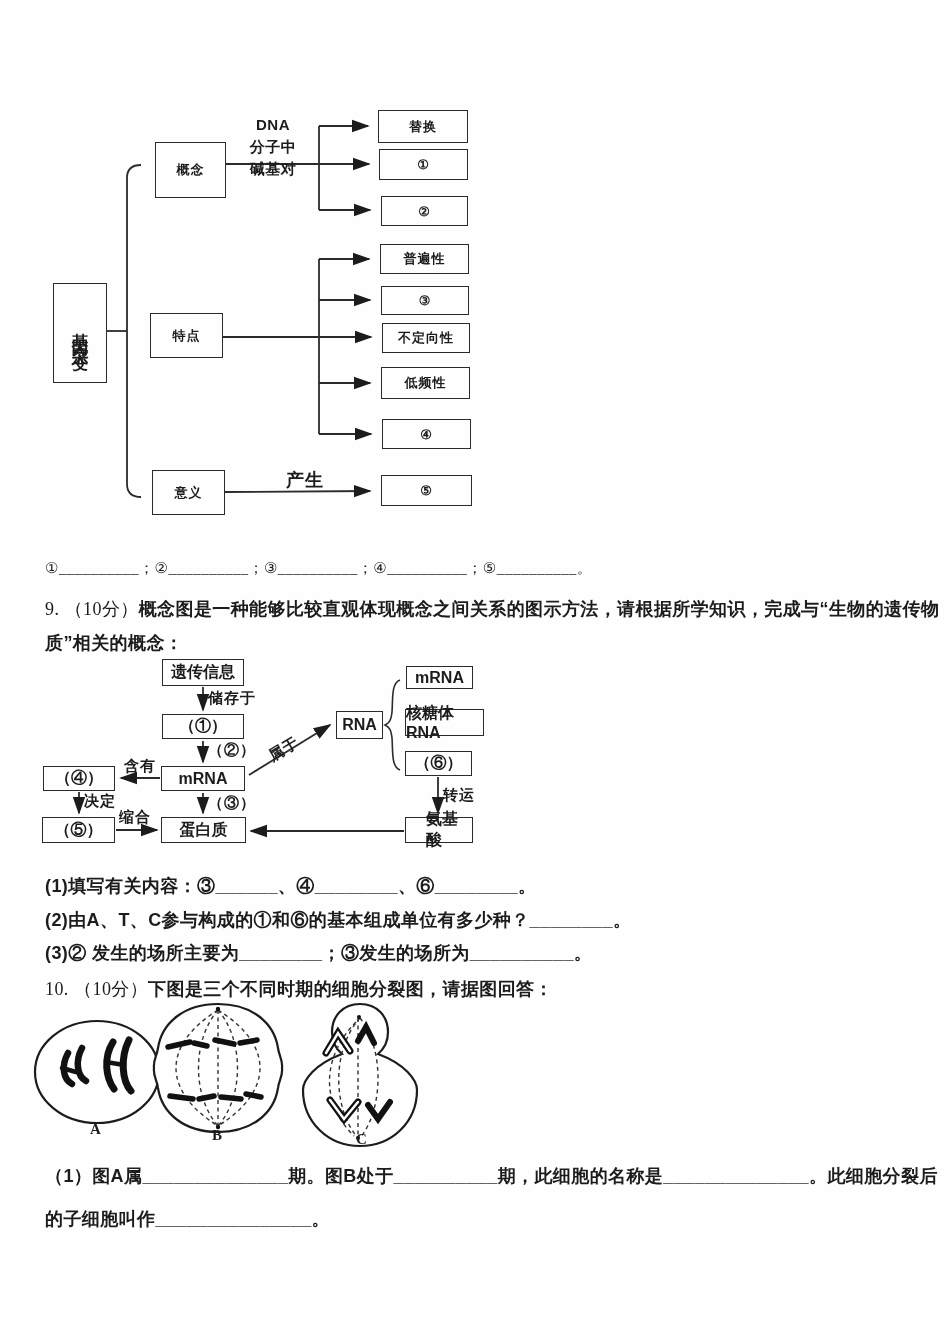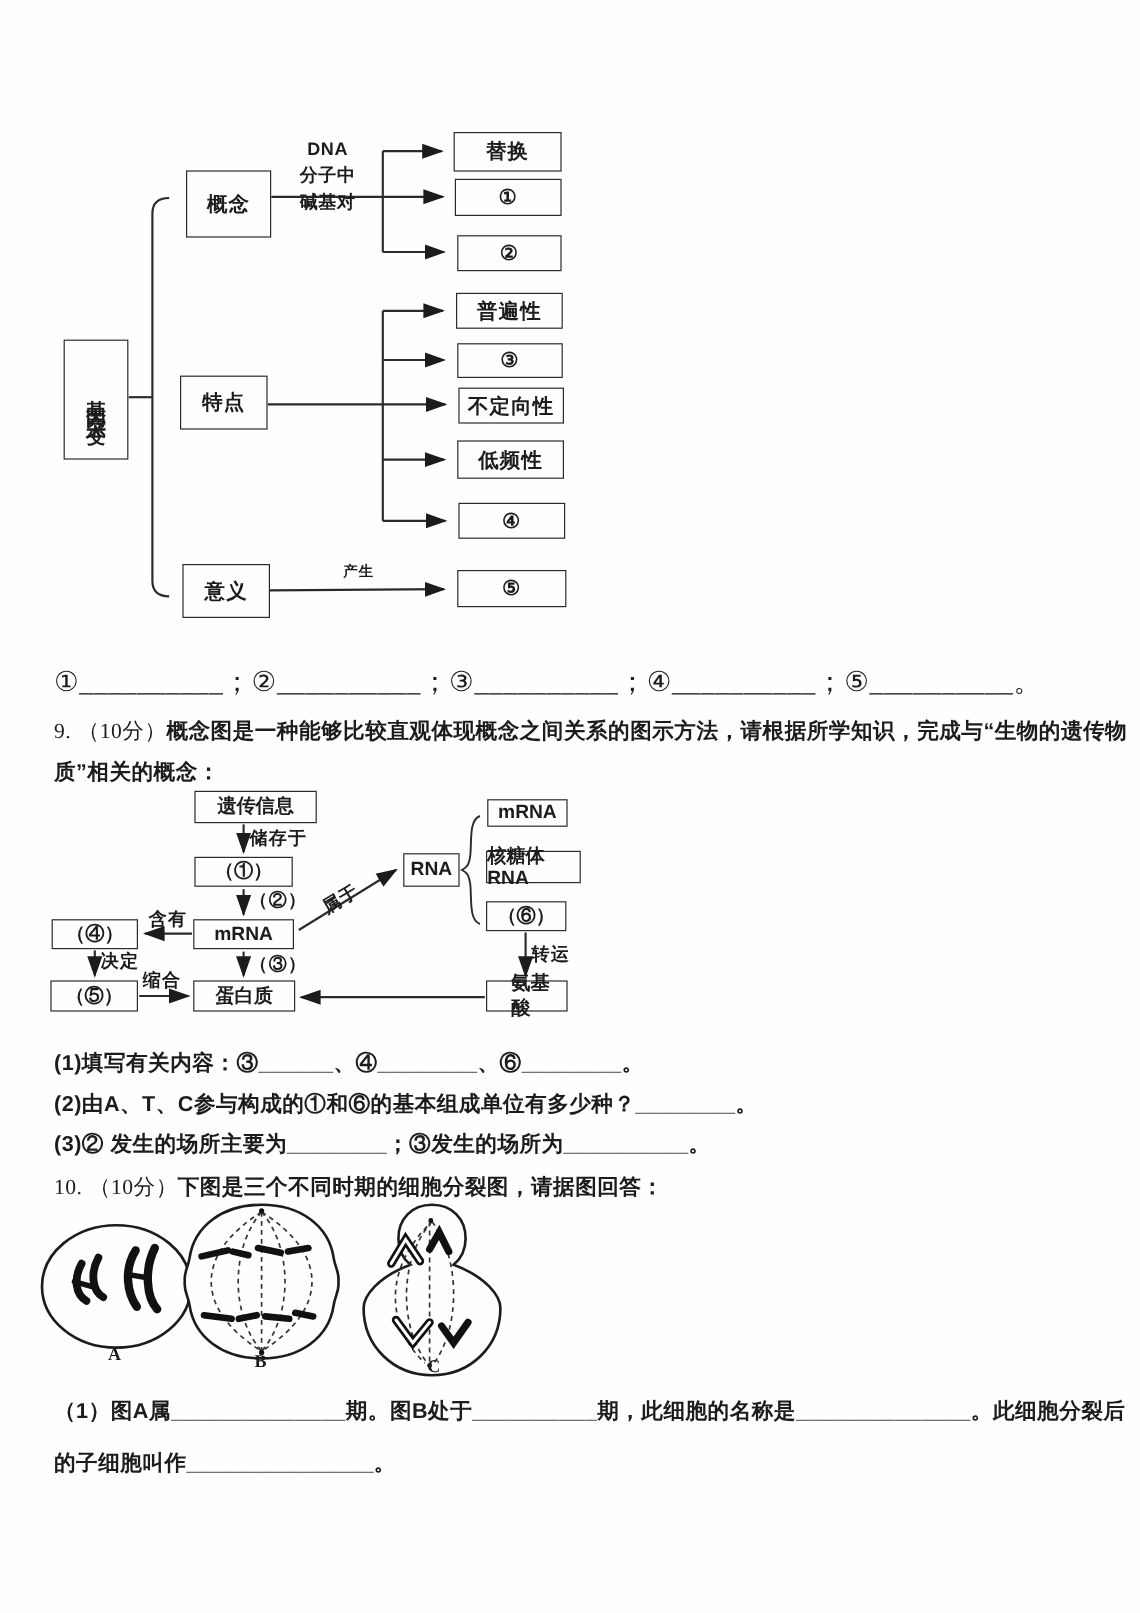--- a/index.html
+++ b/index.html
@@ -1,27 +1,27 @@
 <!DOCTYPE html>
 <html><head>
 <meta charset="utf-8">
 <style>
   html,body{margin:0;padding:0;background:#e8e8e8;}
   .page{position:relative;width:950px;height:1344px;background:#fefefe;margin:0 auto;
         font-family:"Liberation Sans",sans-serif;color:#1c1c1c;overflow:hidden;}
   svg.lineart{position:absolute;left:0;top:0;width:950px;height:1344px;z-index:1;}
   .bx{position:absolute;z-index:2;border:1.7px solid #2b2b2b;background:#fefefe;
       display:flex;align-items:center;justify-content:center;
-      font-weight:700;font-size:17px;letter-spacing:1px;box-sizing:border-box;}
+      font-weight:700;font-size:13px;letter-spacing:1px;box-sizing:border-box;}
   .bx.map{font-size:16px;border-width:1.5px;letter-spacing:0;}
   .vert{writing-mode:vertical-rl;text-orientation:upright;letter-spacing:7px;font-size:17px;}
   .lbl{position:absolute;z-index:3;font-weight:700;font-size:15px;letter-spacing:1px;white-space:nowrap;}
   .para{position:absolute;left:45px;z-index:2;font-size:18px;font-weight:700;
         letter-spacing:0.4px;line-height:25px;white-space:nowrap;}
-  .serifline{font-family:"Liberation Serif","DejaVu Serif",serif;font-weight:400;font-size:23px;letter-spacing:0.5px;}
+  .serifline{font-family:"Liberation Serif","DejaVu Serif",serif;font-weight:400;font-size:15px;letter-spacing:0.5px;}
   .numpre{font-family:"Liberation Serif","DejaVu Serif",serif;font-weight:400;}
   .dna-label{position:absolute;z-index:3;text-align:center;font-weight:700;
              font-size:15px;line-height:22px;letter-spacing:0.5px;}
   .cell-letter{position:absolute;z-index:3;font-family:"Liberation Serif","DejaVu Serif",serif;
                font-weight:700;font-size:15px;}
 </style>
 </head>
 <body>
 
 <div class="page">
@@ -123,41 +123,41 @@
   <div class="bx vert" style="left:53px;top:283px;width:54px;height:100px;">基因突变</div>
   <div class="bx" style="left:155px;top:142px;width:71px;height:56px;">概念</div>
   <div class="bx" style="left:150px;top:313px;width:73px;height:45px;">特点</div>
   <div class="bx" style="left:152px;top:470px;width:73px;height:45px;">意义</div>
 
   <div class="dna-label" style="left:238px;top:114px;width:70px;">
     <div>DNA</div>
     <div>分子中</div>
     <div>碱基对</div>
   </div>
-  <div class="lbl" style="left:286px;top:468px;font-size:12px;">产生</div>
+  <div class="lbl" style="left:286px;top:468px;font-size:18px;">产生</div>
 
   <div class="bx" style="left:378px;top:110px;width:90px;height:33px;">替换</div>
   <div class="bx" style="left:379px;top:149px;width:89px;height:31px;">①</div>
   <div class="bx" style="left:381px;top:196px;width:87px;height:30px;">②</div>
   <div class="bx" style="left:380px;top:244px;width:89px;height:30px;">普遍性</div>
   <div class="bx" style="left:381px;top:286px;width:88px;height:29px;">③</div>
   <div class="bx" style="left:382px;top:323px;width:88px;height:30px;">不定向性</div>
   <div class="bx" style="left:381px;top:367px;width:89px;height:32px;">低频性</div>
   <div class="bx" style="left:382px;top:419px;width:89px;height:30px;">④</div>
   <div class="bx" style="left:381px;top:475px;width:91px;height:31px;">⑤</div>
 
   <div class="para serifline" style="top:556px;">①__________；②__________；③__________；④__________；⑤__________。</div>
 
   <div class="para" style="top:597px;">
     <span class="numpre">9.</span>
     <span class="numpre">（10分）</span><span>概念图是一种能够比较直观体现概念之间关系的图示方法，请根据所学知识，完成与“生物的遗传物</span>
   </div>
   <div class="para" style="top:631px;">质”相关的概念：</div>
 
-  <div class="bx map" style="left:162px;top:659px;width:102px;height:27px;">遗传信息</div>
+  <div class="bx map" style="left:162px;top:659px;width:82px;height:27px;">遗传信息</div>
   <div class="bx map" style="left:162px;top:714px;width:82px;height:25px;">（①）</div>
   <div class="bx map" style="left:161px;top:766px;width:84px;height:25px;">mRNA</div>
   <div class="bx map" style="left:43px;top:766px;width:72px;height:25px;">（④）</div>
   <div class="bx map" style="left:42px;top:817px;width:73px;height:26px;">（⑤）</div>
   <div class="bx map" style="left:161px;top:817px;width:85px;height:26px;">蛋白质</div>
   <div class="bx map" style="left:336px;top:711px;width:47px;height:28px;">RNA</div>
   <div class="bx map" style="left:406px;top:666px;width:67px;height:23px;">mRNA</div>
   <div class="bx map" style="left:405px;top:709px;width:79px;height:27px;">核糖体RNA</div>
   <div class="bx map" style="left:405px;top:751px;width:67px;height:25px;">（⑥）</div>
   <div class="bx map" style="left:405px;top:817px;width:68px;height:26px;padding-left:20px;">氨基酸</div>

